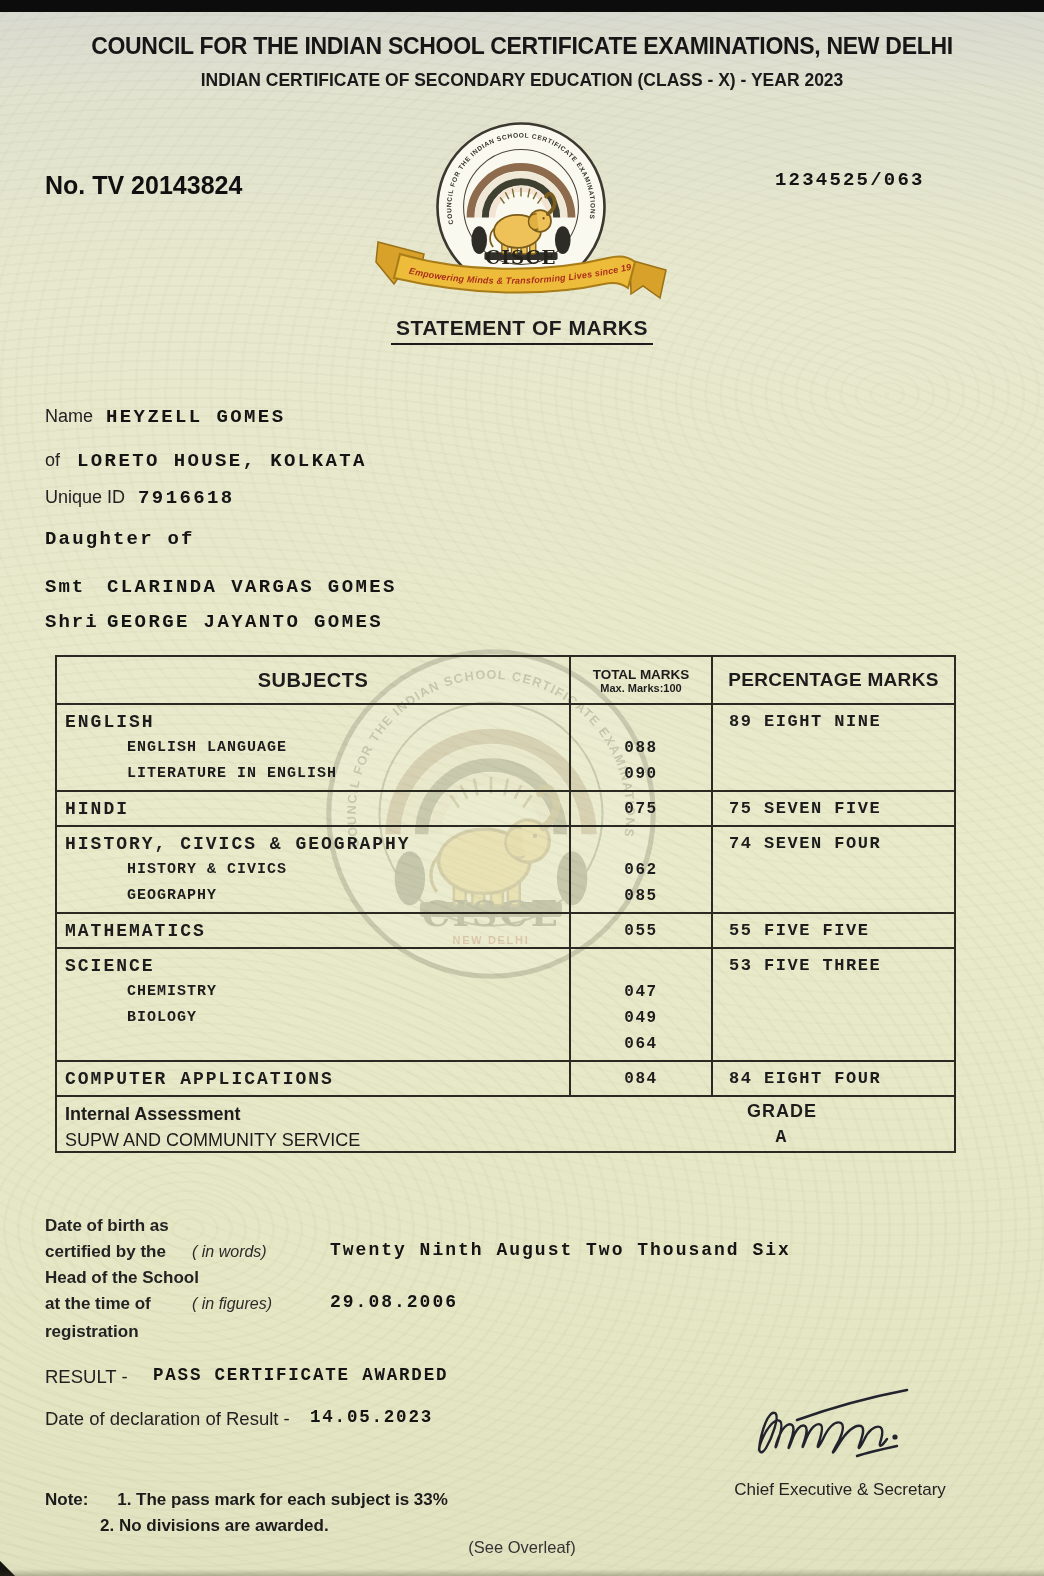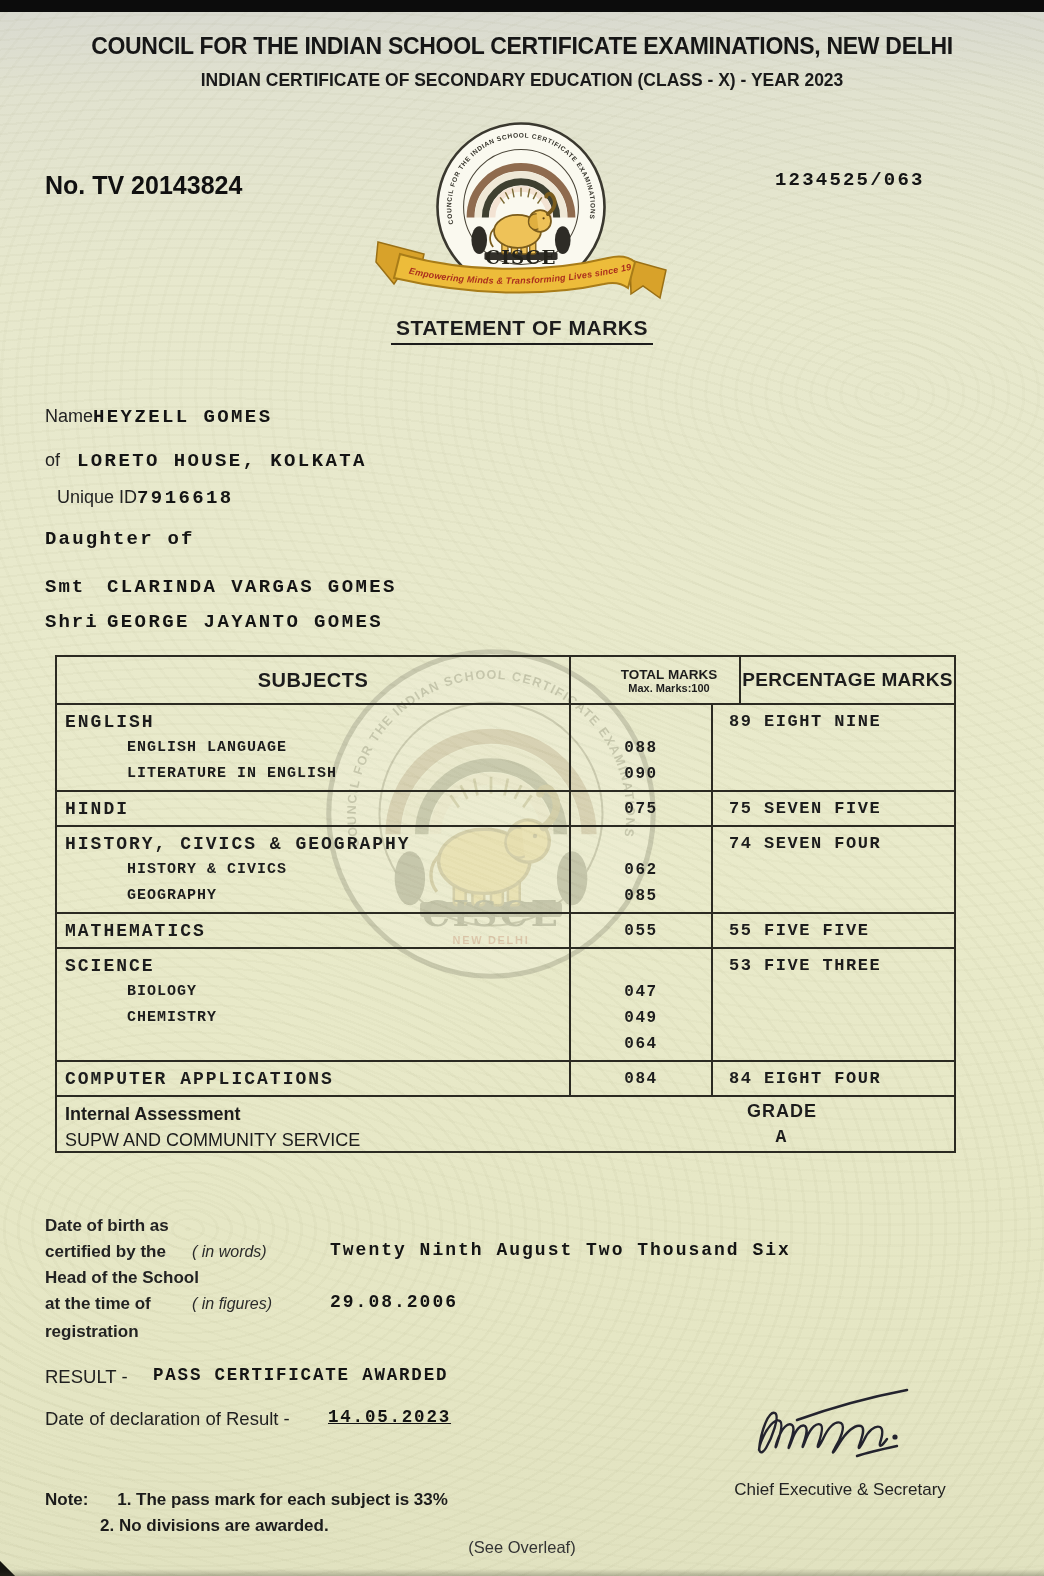--- a/index.html
+++ b/index.html
@@ -27,29 +27,29 @@
 
   .seal-svg{position:absolute;left:434px;top:120px;width:174px;height:174px;}
   .ribbon-svg{position:absolute;left:372px;top:228px;width:300px;height:85px;}
   .watermark{position:absolute;left:322px;top:645px;width:338px;height:338px;opacity:0.18;}
 
   .stmt{top:316px;left:0;width:1044px;text-align:center;}
   .stmt span{display:inline-block;font-size:21px;font-weight:bold;letter-spacing:0.5px;
     border-bottom:2.5px solid #1c1c1c;padding:0 5px 3px;}
 
   .cand-label{font-size:18px;color:#222;}
-  .cand-val{font-size:19px;letter-spacing:2.4px;}
+  .cand-val{font-size:19px;letter-spacing:2.4px;margin-left:13px;}
   .rel-title{display:inline-block;width:62px;margin-left:0;font-size:19px;letter-spacing:2px;}
 
   
   .marks-table{position:absolute;left:55px;top:655px;width:897px;border:2.5px solid #2b2a22;}
   .t-head{display:flex;height:46px;border-bottom:2px solid #2b2a22;}
   .h-sub{width:512px;display:flex;align-items:center;justify-content:center;font-size:20px;font-weight:bold;letter-spacing:0.5px;}
   .h-marks{width:140px;border-left:2px solid #2b2a22;border-right:2px solid #2b2a22;
-    display:flex;flex-direction:column;align-items:center;justify-content:center;padding-left:28px;}
+    display:flex;flex-direction:column;align-items:center;justify-content:center;}
   .h-marks-top{font-size:13.5px;font-weight:bold;}
   .h-marks-sub{font-size:11px;font-weight:bold;}
   .h-pct{flex:1;display:flex;align-items:center;justify-content:center;font-size:19px;font-weight:bold;letter-spacing:0.3px;}
   .t-row{display:flex;border-bottom:2px solid #2b2a22;}
   .t-row:last-child{border-bottom:none;}
   .tcol{padding:4px 0 3px;}
   .c-sub{width:512px;}
   .c-marks{width:140px;border-left:2px solid #2b2a22;border-right:2px solid #2b2a22;text-align:center;}
   .c-pct{flex:1;}
   .tline{height:26px;line-height:26px;white-space:nowrap;font-family:"Liberation Mono","DejaVu Sans Mono",monospace;font-weight:bold;}
@@ -146,21 +146,21 @@
 </svg>
 
 <div class="abs stmt"><span>STATEMENT OF MARKS</span></div>
 
 <div class="abs" style="top:406px;left:45px;">
   <span class="cand-label">Name</span><span class="mono cand-val">HEYZELL GOMES</span>
 </div>
 <div class="abs" style="top:450px;left:45px;">
   <span class="cand-label">of</span><span class="mono cand-val" style="margin-left:17px;">LORETO HOUSE, KOLKATA</span>
 </div>
-<div class="abs" style="top:487px;left:57px;">
+<div class="abs" style="top:487px;left:45px;">
   <span class="cand-label">Unique ID</span><span class="mono cand-val">7916618</span>
 </div>
 <div class="abs" style="top:528px;left:45px;">
   <span class="mono" style="font-size:19px;letter-spacing:2.2px;">Daughter of</span>
 </div>
 <div class="abs" style="top:576px;left:45px;">
   <span class="mono rel-title">Smt</span><span class="mono" style="font-size:19px;letter-spacing:2.4px;">CLARINDA VARGAS GOMES</span>
 </div>
 <div class="abs" style="top:611px;left:45px;">
   <span class="mono rel-title">Shri</span><span class="mono" style="font-size:19px;letter-spacing:2.4px;">GEORGE JAYANTO GOMES</span>
@@ -228,22 +228,22 @@
         <div class="tcol c-marks">
           <div class="tline mark">055</div>
         </div>
         <div class="tcol c-pct">
           <div class="tline pct">55 FIVE FIVE</div>
         </div>
       </div>
       <div class="t-row">
         <div class="tcol c-sub">
           <div class="tline sub-main">SCIENCE</div>
+          <div class="tline sub-comp">CHEMISTRY</div>
           <div class="tline sub-comp">BIOLOGY</div>
-          <div class="tline sub-comp">CHEMISTRY</div>
         </div>
         <div class="tcol c-marks">
           <div class="tline mark"></div>
           <div class="tline mark">047</div>
           <div class="tline mark">049</div>
           <div class="tline mark">064</div>
         </div>
         <div class="tcol c-pct">
           <div class="tline pct">53 FIVE THREE</div>
         </div>
@@ -274,21 +274,21 @@
 <div class="abs mono dob-val" style="top:1240px;left:330px;">Twenty Ninth August Two Thousand Six</div>
 <div class="abs dob-label" style="top:1268px;left:45px;">Head of the School</div>
 <div class="abs dob-label" style="top:1294px;left:45px;">at the time of</div>
 <div class="abs dob-italic" style="top:1295px;left:192px;">( in figures)</div>
 <div class="abs mono dob-val" style="top:1292px;left:330px;">29.08.2006</div>
 <div class="abs dob-label" style="top:1322px;left:45px;">registration</div>
 
 <div class="abs result-label" style="top:1366px;left:45px;">RESULT -</div>
 <div class="abs mono result-val" style="top:1365px;left:153px;">PASS CERTIFICATE AWARDED</div>
 <div class="abs result-label" style="top:1408px;left:45px;">Date of declaration of Result -</div>
-<div class="abs mono result-val" style="top:1407px;left:328px;text-decoration:underline;">14.05.2023</div>
+<div class="abs mono result-val" style="top:1407px;left:310px;">14.05.2023</div>
 
 <div class="abs note-line" style="top:1490px;left:45px;">
   <span>Note:</span>
   <span style="margin-left:24px;">1. The pass mark for each subject is 33%</span>
 </div>
 <div class="abs note-line" style="top:1516px;left:100px;">2. No divisions are awarded.</div>
 
 <svg class="sig-svg" viewBox="0 0 190 92">
   <path d="M14,70 C16,50 24,30 30,33 C35,36 27,58 21,68 C16,76 12,72 16,62 C22,47 30,38 35,41 C39,44 34,58 32,64 C30,70 30,67 33,59 C37,48 43,42 47,45 C51,48 46,60 44,66 C43,70 44,68 47,60 C51,49 56,44 60,46 C64,49 60,59 58,65 C57,69 58,67 61,59 C66,47 72,42 76,45 C79,48 75,59 73,65 C72,69 74,67 78,59 C83,48 90,40 96,43 C101,46 95,60 90,68 C86,75 88,74 94,64 C101,52 110,44 116,46 C121,48 116,60 114,66 C113,70 115,68 119,60 C123,51 130,45 135,47 C139,49 137,57 135,63 C134,68 137,66 142,59" fill="none" stroke="#23232e" stroke-width="2.4" stroke-linecap="round"></path>
   <path d="M52,40 C80,30 120,18 162,10" fill="none" stroke="#23232e" stroke-width="2.6" stroke-linecap="round"></path>

